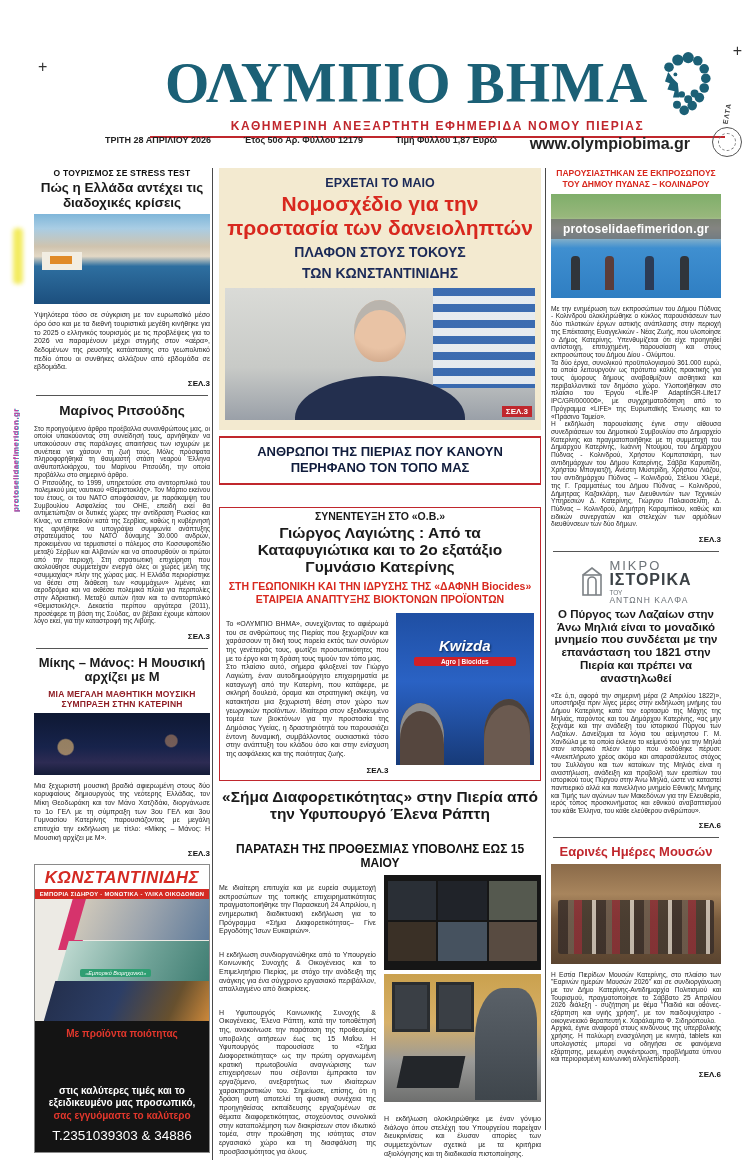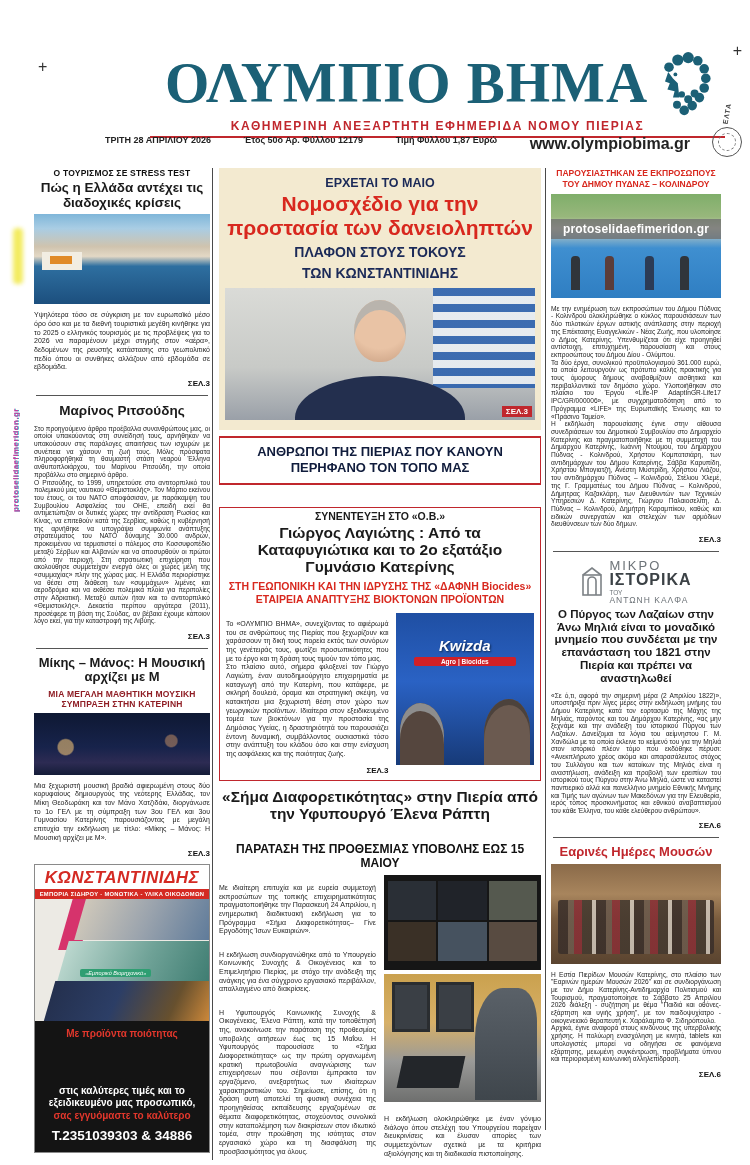--- a/index.html
+++ b/index.html
@@ -71,21 +71,21 @@
          background:linear-gradient(100deg,#cfc8ba 0%,#9aa3ad 50%,#5f7b9a 100%);}
   .ad-s2{position:absolute;top:34%;left:16%;right:-6px;height:33%;transform:skewX(-16deg);
          background:linear-gradient(100deg,#bcd8cf 0%,#6fa297 55%,#3f7d72 100%);}
   .ad-s3{position:absolute;top:67%;left:8%;right:-6px;height:36%;transform:skewX(-16deg);
          background:linear-gradient(100deg,#24304e 0%,#2c3e66 40%,#67502e 75%,#d08a3a 100%);}
   .ad-green-label{position:absolute;left:26%;top:57%;background:#2f9e72;color:#fff;font-size:5.5px;
                   font-style:italic;padding:1px 5px;border-radius:2px;z-index:2;}
   .ad-msg{background:#141414;text-align:center;padding:7px 4px 9px;}
   .ad-m-red{color:#e2372c;font-weight:bold;font-size:10px;line-height:1.25;}
   .ad-m-white{color:#fff;font-weight:bold;font-size:10px;line-height:1.25;margin-top:44px;}
-  .ad-phone{color:#fff;font-weight:bold;font-size:13.5px;margin-top:6px;}
+  .ad-phone{color:#fff;font-weight:normal;font-size:13.5px;margin-top:6px;}
   
   .main-box{background:#f3ead0;padding:8px 6px 6px;}
   .main-kicker{font-size:12.5px;font-weight:bold;text-align:center;color:#1b2a58;}
   .main-hl{font-size:21px;color:#d8281e;}
   .main-sub{font-size:14px;font-weight:bold;text-align:center;color:#1b2a58;margin-top:5px;}
   .ph-minister{height:132px;margin-top:7px;background:linear-gradient(180deg,#dadbd7 0%,#c8cac7 60%,#9aa0a8 100%);}
   .flag{position:absolute;right:0;top:0;width:33%;height:76%;opacity:.92;
         background:repeating-linear-gradient(180deg,#2f63ae 0 8px,#e8edf2 8px 16px);}
   .m-head{position:absolute;left:50%;top:9%;transform:translateX(-50%);width:52px;height:62px;
           border-radius:50% 50% 46% 46%;

